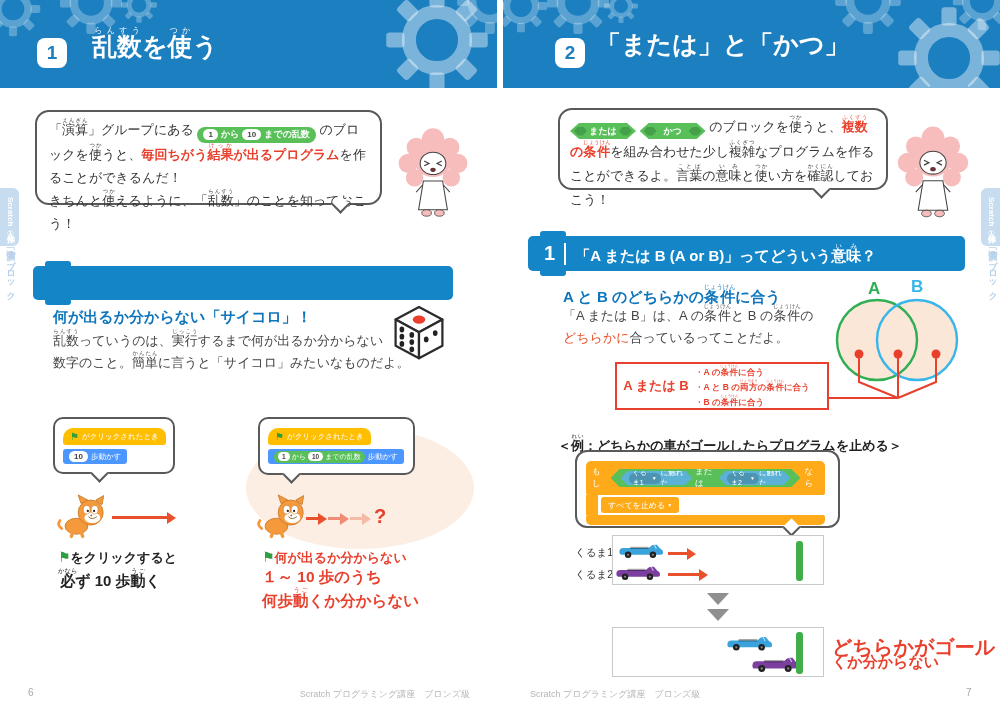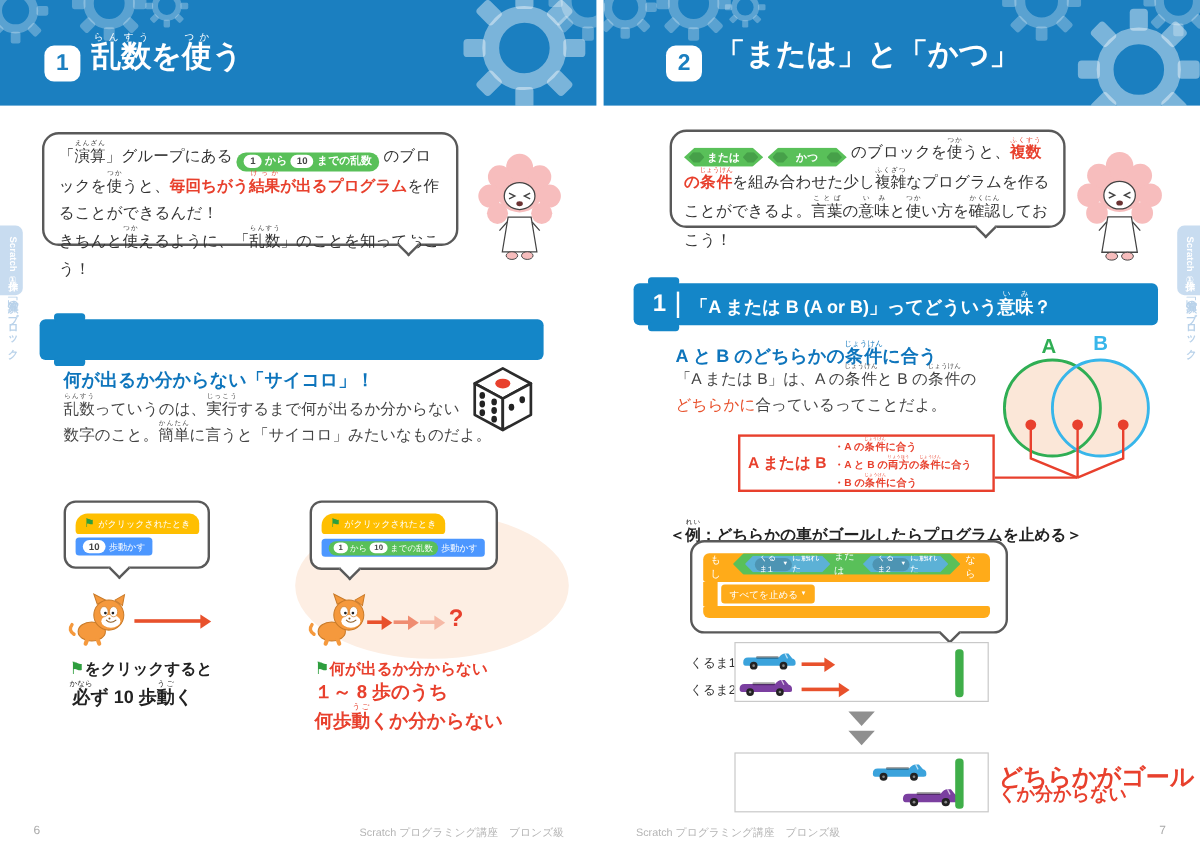--- a/index.html
+++ b/index.html
@@ -62,22 +62,22 @@
   .cap .flag { color:#2e9e3e; font-size:14px; }
   .cap.redcap { color:#e8402d; }
 
   
   .arrow { position:absolute; height:3px; background:#e8512c; }
   .arrow::after { content:''; position:absolute; right:-8px; top:-4.5px; border-left:9px solid #e8512c;
                   border-top:6px solid transparent; border-bottom:6px solid transparent; }
   .fade2 { opacity:.62; } .fade3 { opacity:.33; }
 
   
-  .cblk-top { background:#ffab19; height:24px; border-radius:5px 5px 2px 2px; display:flex;
-              gap:4px; padding:0 6px; color:#fff; font-size:8.5px;font-family:Liberation Mono, monospace; }
+  .cblk-top { background:#ffab19; height:34px; border-radius:5px 5px 2px 2px; display:flex;
+              align-items:center; gap:4px; padding:0 6px; color:#fff; font-size:8.5px; }
   .hex-green { background:#59c059; height:18px; display:flex; align-items:center; gap:3px; padding:0 10px;
                clip-path:polygon(9px 0,calc(100% - 9px) 0,100% 50%,calc(100% - 9px) 100%,9px 100%,0 50%);
                font-size:8.5px; color:#fff; }
   .hex-blue { background:#5cb1d6; height:14px; display:flex; align-items:center; gap:0; padding:0 8px;
               clip-path:polygon(7px 0,calc(100% - 7px) 0,100% 50%,calc(100% - 7px) 100%,7px 100%,0 50%);
               font-size:7.5px; color:#fff; }
   .menu { background:rgba(0,0,0,.16); border-radius:7px; padding:0 4px; height:11px; display:inline-flex;
           align-items:center; gap:1px; font-size:7px; }
   .dd { font-size:5px; }
   .cblk-mid { display:flex; height:20px; align-items:center; }
@@ -186,21 +186,21 @@
     <svg class="gear" style="left:120px;top:-14px;width:38px;height:38px">
         <use href="#gear"></use>
       </svg>
     <svg class="gear strong" style="left:383px;top:-14px;width:108px;height:108px">
         <use href="#gear"></use>
       </svg>
     <svg class="gear" style="left:455px;top:-34px;width:70px;height:70px">
         <use href="#gear"></use>
       </svg>
     <div class="num-box" style="left:37px;top:38px">1</div>
-    <div class="header-title" style="left:76px;top:26px"><ruby>乱数<rt>らんすう</rt></ruby>を<ruby>使<rt>つか</rt></ruby>う</div>
+    <div class="header-title" style="left:92px;top:26px"><ruby>乱数<rt>らんすう</rt></ruby>を<ruby>使<rt>つか</rt></ruby>う</div>
   </div>
 
   <div class="bubble" style="left:35px;top:110px;width:347px;height:95px">
     <div class="tail" style="left:297px"></div>
     <div class="btxt" style="padding:6px 12px">
       <span>「<ruby>演算<rt>えんざん</rt></ruby>」グループにある</span>
       <span class="pill-rand">
         <span class="oval-num">1</span>
         <span>から</span>
         <span class="oval-num">10</span>
@@ -289,21 +289,21 @@
   <svg class="abs" style="left:256px;top:487px;width:54px;height:58px">
       <use href="#cat"></use>
     </svg>
   <div class="arrow" style="left:306px;top:517px;width:13px"></div>
   <div class="arrow fade2" style="left:328px;top:517px;width:13px"></div>
   <div class="arrow fade3" style="left:350px;top:517px;width:13px"></div>
   <div class="qmark" style="left:374px;top:505px">?</div>
   <div class="cap redcap" style="left:262px;top:549px;font-size:13px">
     <span class="flag">⚑</span><span>何が出るか分からない</span>
   </div>
-  <div class="cap redcap" style="left:262px;top:567px;font-size:15.5px">１～ 8 歩のうち</div>
+  <div class="cap redcap" style="left:262px;top:567px;font-size:15.5px">１～ 10 歩のうち</div>
   <div class="cap redcap" style="left:262px;top:586px;font-size:15.5px">何歩<ruby>動<rt>うご</rt></ruby>くか分からない</div>
 
   <div class="pagenum" style="left:28px;top:687px">6</div>
   <div class="foot" style="left:270px;top:688px;width:200px;text-align:right">Scratch プログラミング講座　ブロンズ級</div>
 
   <div class="header" style="left:503px;width:497px">
     <svg class="gear" style="left:-10px;top:-22px;width:56px;height:56px">
         <use href="#gear"></use>
       </svg>
     <svg class="gear" style="left:42px;top:-30px;width:66px;height:66px">

